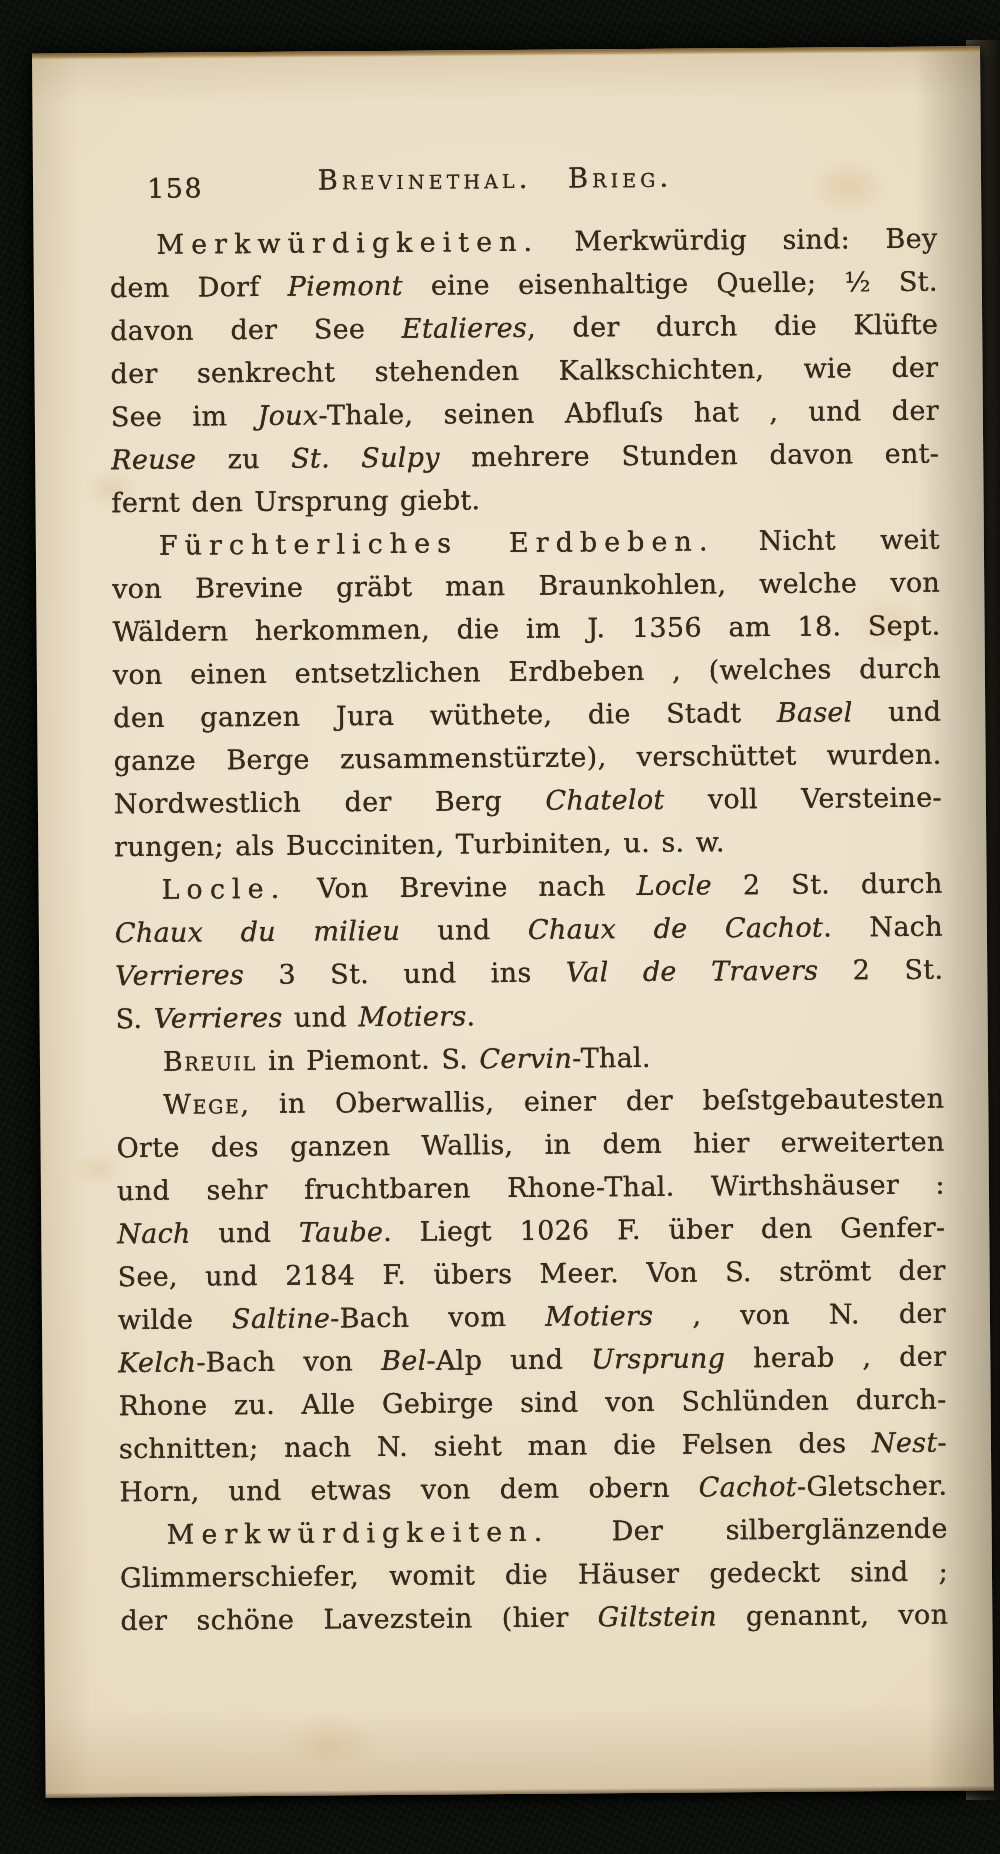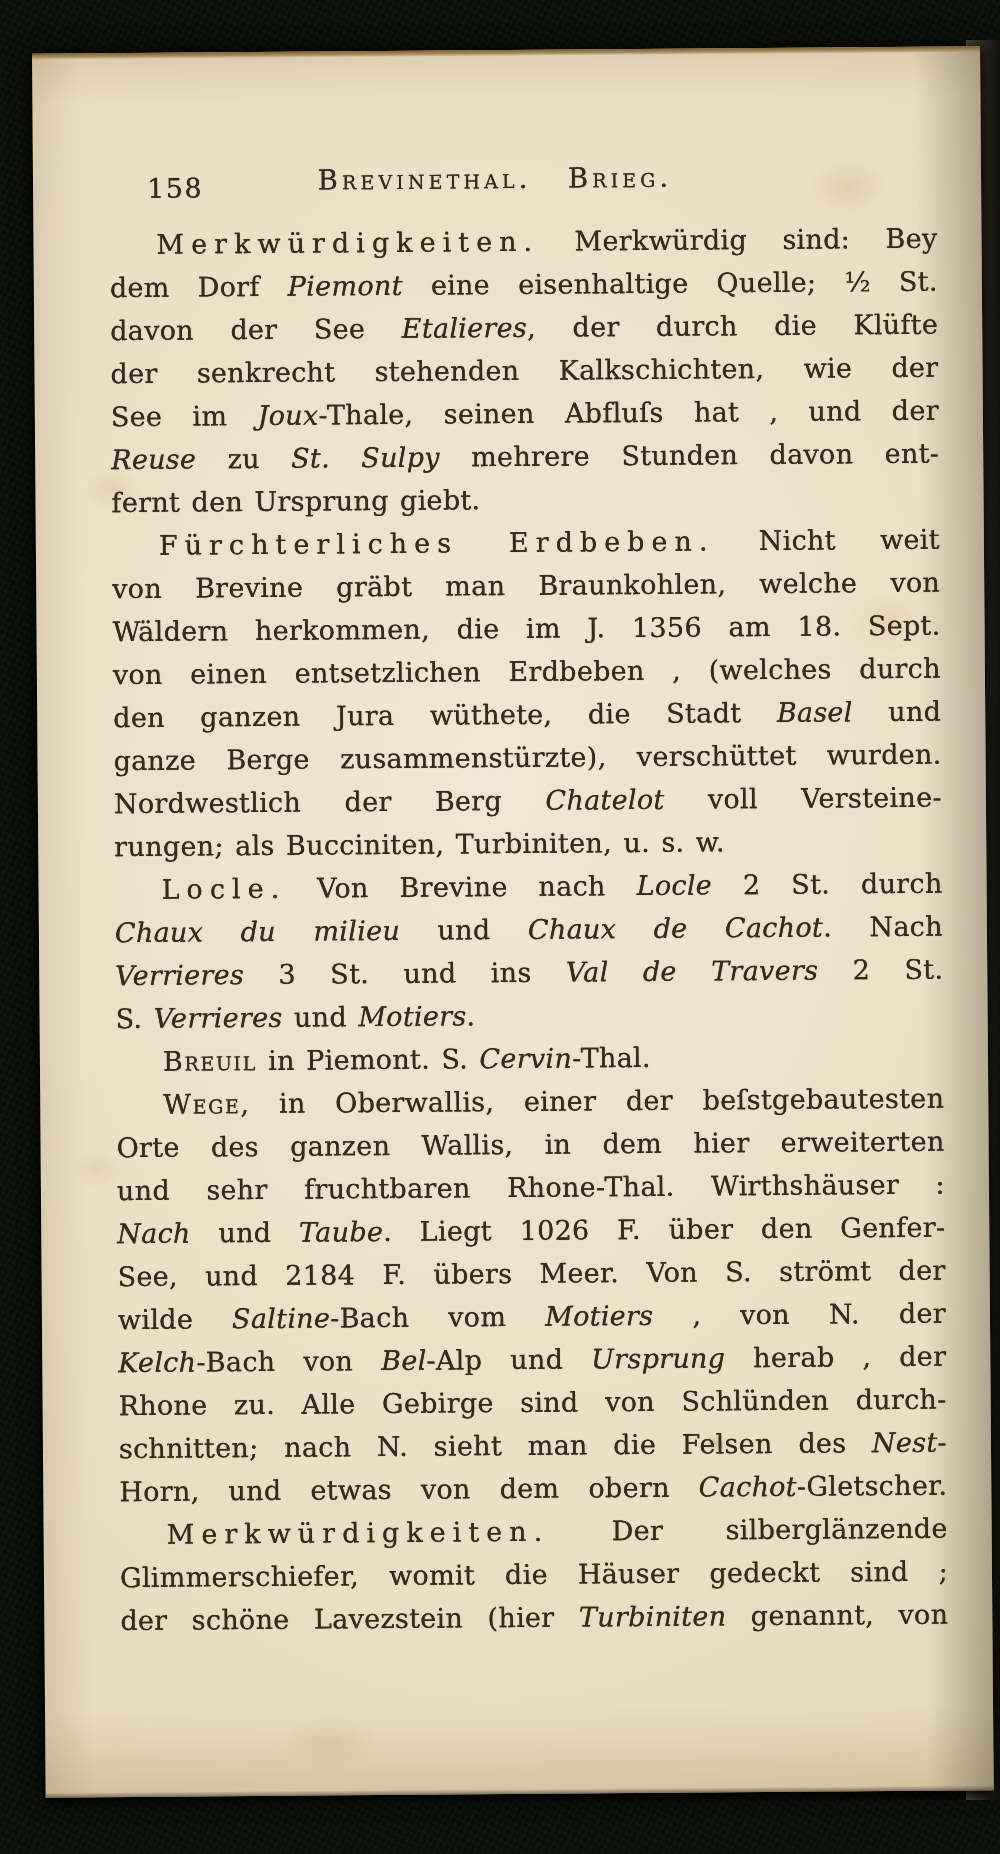--- a/index.html
+++ b/index.html
@@ -120,17 +120,17 @@
           <div class="line"><span class="t-n">See, und 2184 F. übers Meer. Von S. strömt der</span></div>
           <div class="line"><span class="t-n">wilde </span><span class="t-i">Saltine</span><span class="t-n">-Bach vom </span><span class="t-i">Motiers</span><span class="t-n"> , von N. der</span></div>
           <div class="line"><span class="t-i">Kelch</span><span class="t-n">-Bach von </span><span class="t-i">Bel</span><span class="t-n">-Alp und </span><span class="t-i">Ursprung</span><span class="t-n"> herab , der</span></div>
           <div class="line"><span class="t-n">Rhone zu. Alle Gebirge sind von Schlünden durch-</span></div>
           <div class="line"><span class="t-n">schnitten; nach N. sieht man die Felsen des </span><span class="t-i">Nest</span><span class="t-n">-</span></div>
           <div class="line"><span class="t-n">Horn, und etwas von dem obern </span><span class="t-i">Cachot</span><span class="t-n">-Gletscher.</span></div>
         </div>
         <div class="para">
           <div class="line"><span class="t-sp">Merkwürdigkeiten.</span><span class="t-n"> Der silberglänzende</span></div>
           <div class="line"><span class="t-n">Glimmerschiefer, womit die Häuser gedeckt sind ;</span></div>
-          <div class="line"><span class="t-n">der schöne Lavezstein (hier </span><span class="t-i">Turbiniten</span><span class="t-n"> genannt, von</span></div>
+          <div class="line"><span class="t-n">der schöne Lavezstein (hier </span><span class="t-i">Giltstein</span><span class="t-n"> genannt, von</span></div>
         </div>
       </div>
   </div>
 </div>
 
 </body></html>

